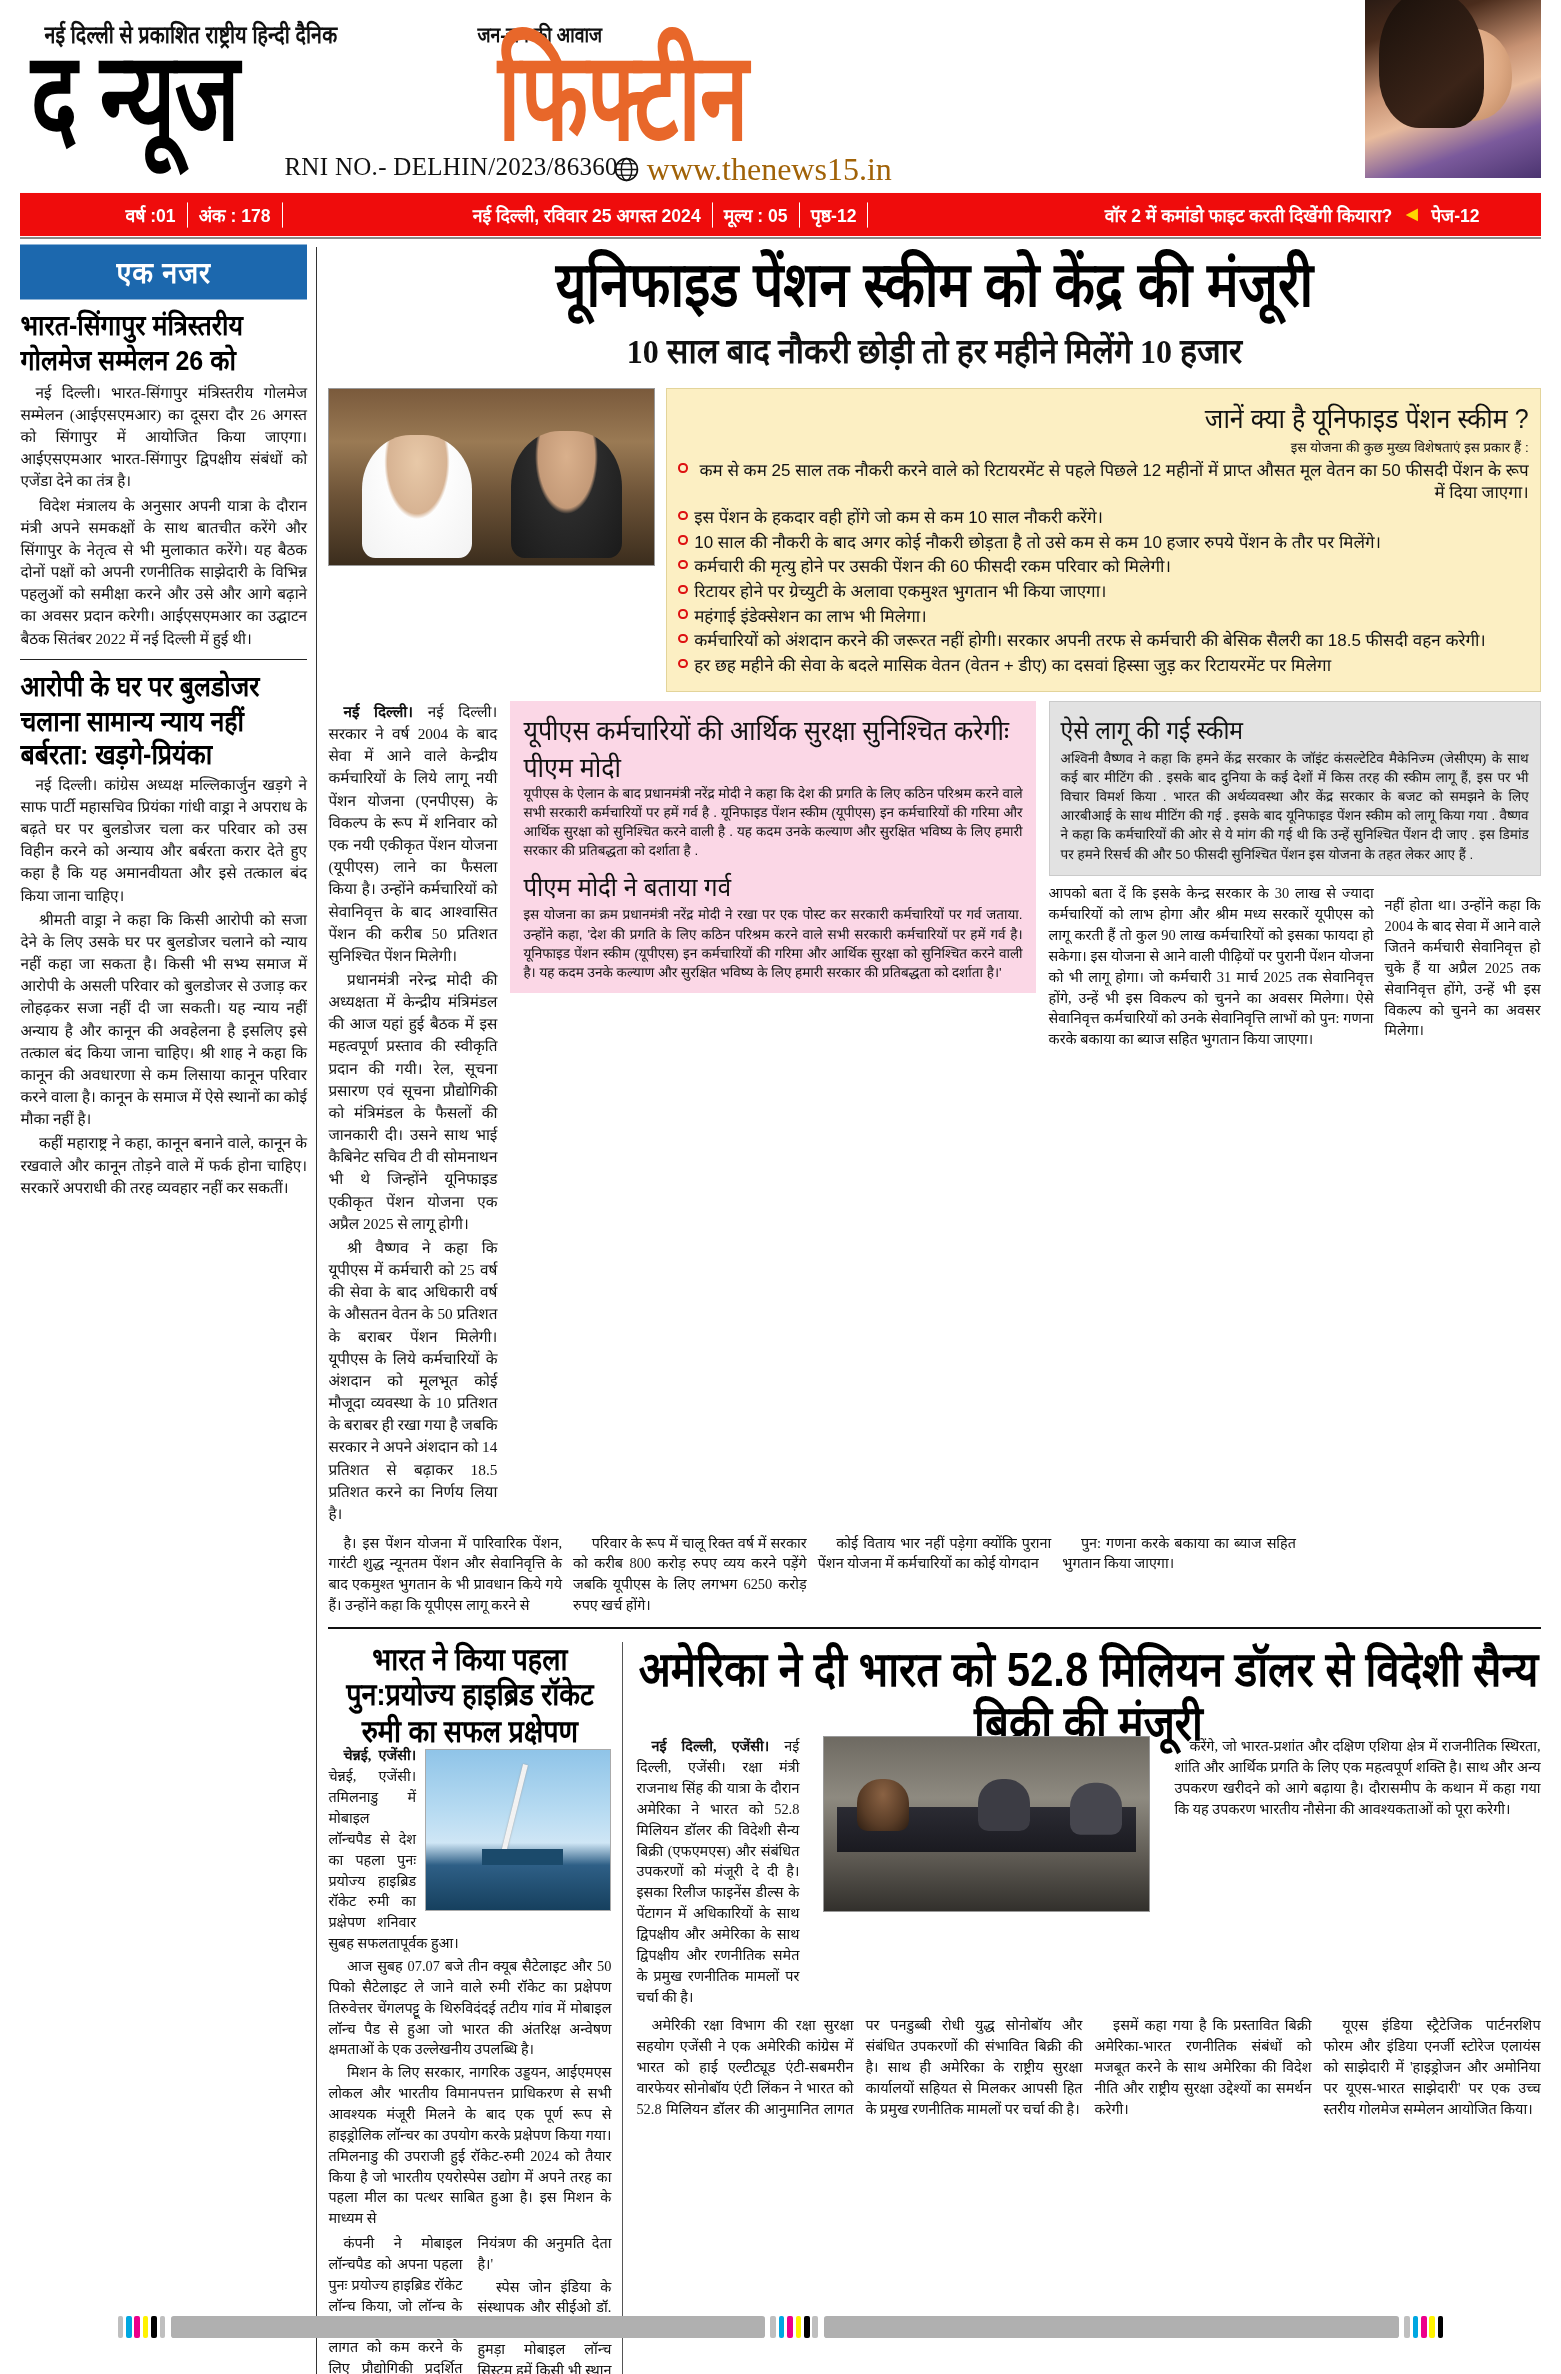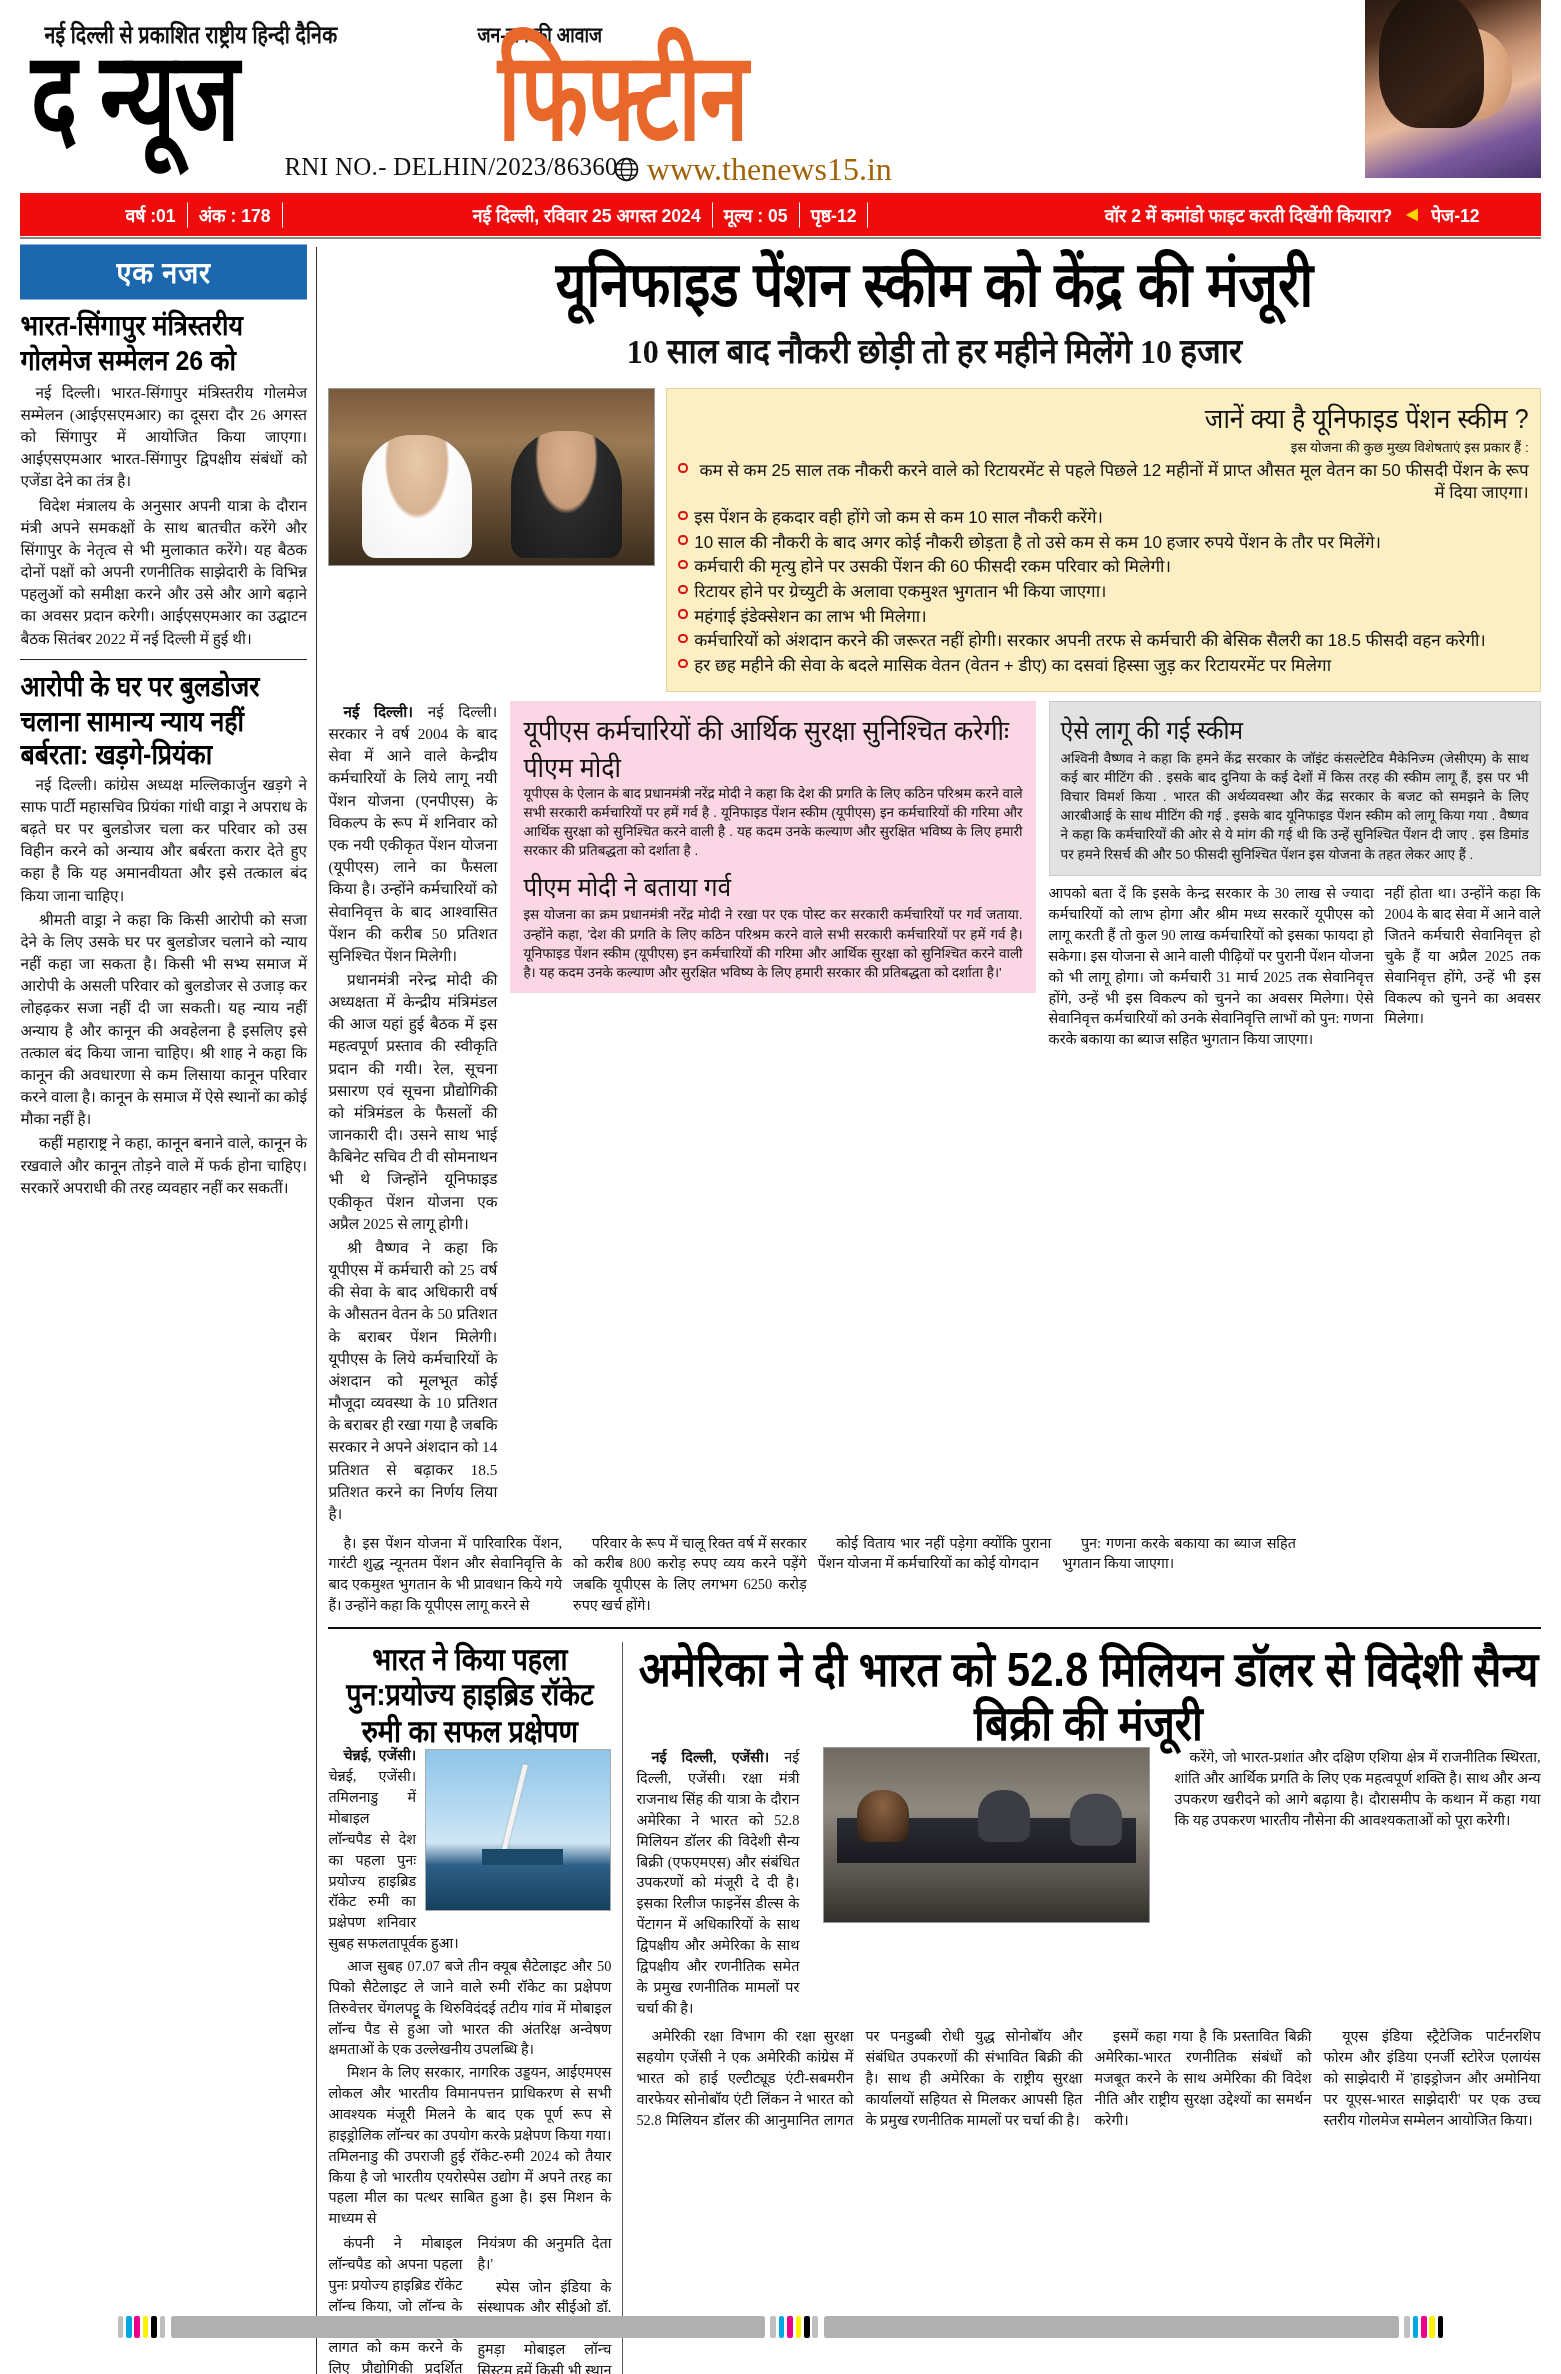--- a/index.html
+++ b/index.html
@@ -366,21 +366,21 @@
             <div class="pink-text">इस योजना का क्रम प्रधानमंत्री नरेंद्र मोदी ने रखा पर एक पोस्ट कर सरकारी कर्मचारियों पर गर्व जताया. उन्होंने कहा, 'देश की प्रगति के लिए कठिन परिश्रम करने वाले सभी सरकारी कर्मचारियों पर हमें गर्व है। यूनिफाइड पेंशन स्कीम (यूपीएस) इन कर्मचारियों की गरिमा और आर्थिक सुरक्षा को सुनिश्चित करने वाली है। यह कदम उनके कल्याण और सुरक्षित भविष्य के लिए हमारी सरकार की प्रतिबद्धता को दर्शाता है।'</div>
           </div>
         </div>
         <div style="width:492px; flex:none;">
           <div class="box-grey" style="margin-top:0">
             <div class="box-title sm">ऐसे लागू की गई स्कीम</div>
             <div class="grey-text">अश्विनी वैष्णव ने कहा कि हमने केंद्र सरकार के जॉइंट कंसल्टेटिव मैकेनिज्म (जेसीएम) के साथ कई बार मीटिंग की . इसके बाद दुनिया के कई देशों में किस तरह की स्कीम लागू हैं, इस पर भी विचार विमर्श किया . भारत की अर्थव्यवस्था और केंद्र सरकार के बजट को समझने के लिए आरबीआई के साथ मीटिंग की गई . इसके बाद यूनिफाइड पेंशन स्कीम को लागू किया गया . वैष्णव ने कहा कि कर्मचारियों की ओर से ये मांग की गई थी कि उन्हें सुनिश्चित पेंशन दी जाए . इस डिमांड पर हमने रिसर्च की और 50 फीसदी सुनिश्चित पेंशन इस योजना के तहत लेकर आए हैं .</div>
           </div>
           <div style="display:flex;gap:11px;margin-top:7.4px;">
             <div class="body-text tiny" style="margin-top:0;flex:1;">आपको बता दें कि इसके केन्द्र सरकार के 30 लाख से ज्यादा कर्मचारियों को लाभ होगा और श्रीम मध्य सरकारें यूपीएस को लागू करती हैं तो कुल 90 लाख कर्मचारियों को इसका फायदा हो सकेगा। इस योजना से आने वाली पीढ़ियों पर पुरानी पेंशन योजना को भी लागू होगा। जो कर्मचारी 31 मार्च 2025 तक सेवानिवृत्त होंगे, उन्हें भी इस विकल्प को चुनने का अवसर मिलेगा। ऐसे सेवानिवृत्त कर्मचारियों को उनके सेवानिवृत्ति लाभों को पुन: गणना करके बकाया का ब्याज सहित भुगतान किया जाएगा।</div>
-            <div class="body-text tiny" style="margin-top:0;width:156px;flex:none;">नहीं होता था। उन्होंने कहा कि 2004 के बाद सेवा में आने वाले जितने कर्मचारी सेवानिवृत्त हो चुके हैं या अप्रैल 2025 तक सेवानिवृत्त होंगे, उन्हें भी इस विकल्प को चुनने का अवसर मिलेगा।</div>
+            <div class="body-text tiny" style="margin-top:12px;width:156px;flex:none;">नहीं होता था। उन्होंने कहा कि 2004 के बाद सेवा में आने वाले जितने कर्मचारी सेवानिवृत्त हो चुके हैं या अप्रैल 2025 तक सेवानिवृत्त होंगे, उन्हें भी इस विकल्प को चुनने का अवसर मिलेगा।</div>
           </div>
         </div>
       </div>
 
       <div class="cols-5 body-text tiny" style="margin-top:5.6px;">
         <p>है। इस पेंशन योजना में पारिवारिक पेंशन, गारंटी शुद्ध न्यूनतम पेंशन और सेवानिवृत्ति के बाद एकमुश्त भुगतान के भी प्रावधान किये गये हैं। उन्होंने कहा कि यूपीएस लागू करने से</p>
         <p>परिवार के रूप में चालू रिक्त वर्ष में सरकार को करीब 800 करोड़ रुपए व्यय करने पड़ेंगे जबकि यूपीएस के लिए लगभग 6250 करोड़ रुपए खर्च होंगे।</p>
         <p>कोई विताय भार नहीं पड़ेगा क्योंकि पुराना पेंशन योजना में कर्मचारियों का कोई योगदान</p>
         <p>पुन: गणना करके बकाया का ब्याज सहित भुगतान किया जाएगा।</p>
       </div>
@@ -397,21 +397,21 @@
               <p>मिशन के लिए सरकार, नागरिक उड्डयन, आईएमएस लोकल और भारतीय विमानपत्तन प्राधिकरण से सभी आवश्यक मंजूरी मिलने के बाद एक पूर्ण रूप से हाइड्रोलिक लॉन्चर का उपयोग करके प्रक्षेपण किया गया। तमिलनाडु की उपराजी हुई रॉकेट-रुमी 2024 को तैयार किया है जो भारतीय एयरोस्पेस उद्योग में अपने तरह का पहला मील का पत्थर साबित हुआ है। इस मिशन के माध्यम से</p>
             </div>
             <div class="cols-2 body-text tiny" style="margin-top:3.7px;clear:both;">
               <p>कंपनी ने मोबाइल लॉन्चपैड को अपना पहला पुनः प्रयोज्य हाइब्रिड रॉकेट लॉन्च किया, जो लॉन्च के सुधार और परिचालन लागत को कम करने के लिए प्रौद्योगिकी प्रदर्शित करता है। इस प्रणालिक प्रशंसनीय रॉकेट के लांची को मिलाकर किसी भी स्थान से आसानी से विभिन्न लॉन्च परिदृश्यों के सटीक नियंत्रण की अनुमति देता है।'</p>
               <p>स्पेस जोन इंडिया के संस्थापक और सीईओ डॉ. आनंद मेगालिंगम ने कहा, हुमड़ा मोबाइल लॉन्च सिस्टम हमें किसी भी स्थान से आसानी से विभिन्न लॉन्च परिदृश्यों के सटीक नियंत्रण की अनुमति देता है।'</p>
             </div>
           </div>
         </div>
         <div class="sec2-right">
           <div class="head-sec big">अमेरिका ने दी भारत को 52.8 मिलियन डॉलर से विदेशी सैन्य बिक्री की मंजूरी</div>
-          <div style="display:flex;gap:24px;margin-top:11px;">
+          <div style="display:flex;gap:24px;">
             <div style="width:163px;flex:none;">
               <div class="body-text tiny" style="margin-top:0;">
                 <p><span class="dl">नई दिल्ली, एजेंसी।</span> <span>नई दिल्ली, एजेंसी। रक्षा मंत्री राजनाथ सिंह की यात्रा के दौरान अमेरिका ने भारत को 52.8 मिलियन डॉलर की विदेशी सैन्य बिक्री (एफएमएस) और संबंधित उपकरणों को मंजूरी दे दी है। इसका रिलीज फाइनेंस डील्स के पेंटागन में अधिकारियों के साथ द्विपक्षीय और अमेरिका के साथ द्विपक्षीय और रणनीतिक समेत के प्रमुख रणनीतिक मामलों पर चर्चा की है।</span></p>
               </div>
             </div>
             <div style="flex:none;width:327px;">
               <div class="photo-meeting" style="margin-top:0;"></div>
             </div>
             <div style="flex:1;">
               <div class="body-text tiny" style="margin-top:0;">

